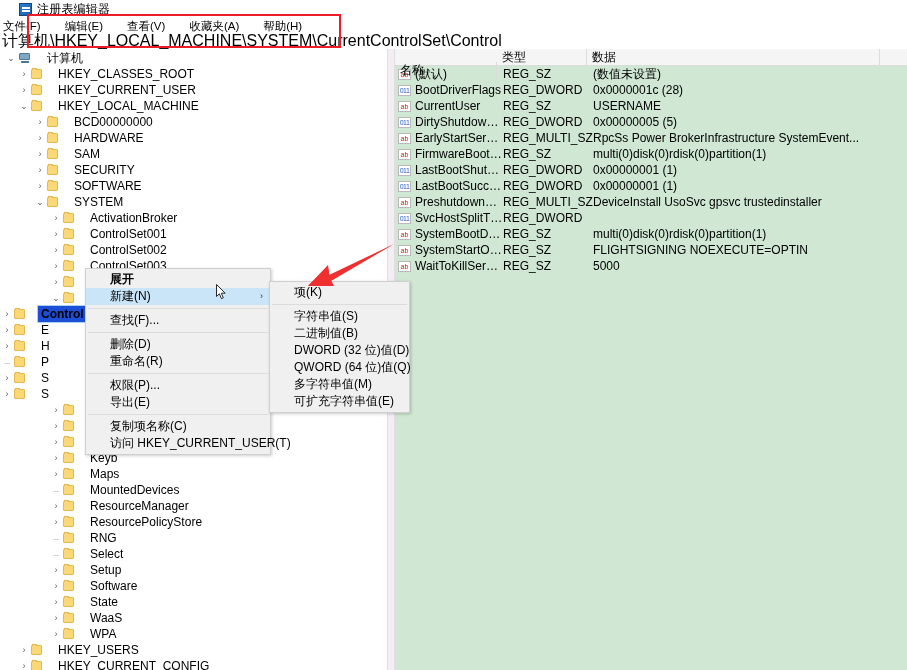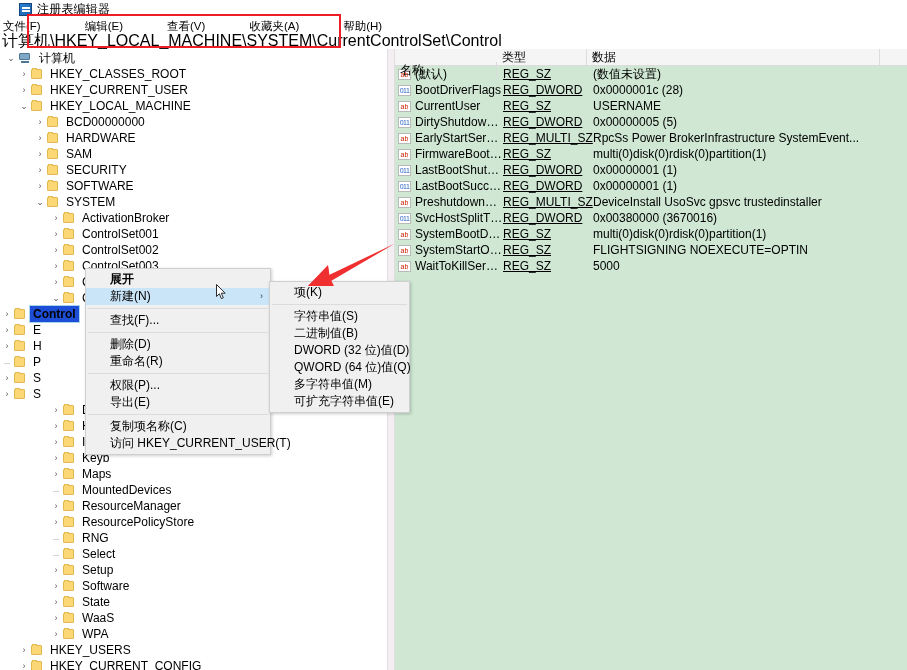--- a/index.html
+++ b/index.html
@@ -38,21 +38,21 @@
   .title-text { font-size: 12px; color: #000; letter-spacing: 0.2px; }
 
   
   .menubar {
     position: absolute; left: 0; top: 18px; width: 907px; height: 16px;
     display: flex; align-items: center;
     background: #ffffff;
     font-size: 11.5px;
   }
   .menu-item {
-    padding: 0 22px; height: 15px; line-height: 15px;
+    padding: 0 12px; height: 15px; line-height: 15px;
     white-space: nowrap; cursor: default;
   }
   .menu-item:first-child { padding-left: 3px; }
 
   
   .addressbar {
     position: absolute; left: 0; top: 34px; width: 907px; height: 15px;
     background: #ffffff;
     display: flex; align-items: center;
     font-size: 16px;
@@ -133,21 +133,21 @@
   .pc-icon::before {
     content: ""; position: absolute; left: 1px; top: 0;
     width: 11px; height: 7px;
     background: #7fa8c4; border: 1px solid #4e7795;
     box-sizing: border-box; border-radius: 1px;
   }
   .pc-icon::after {
     content: ""; position: absolute; left: 3px; top: 8px;
     width: 8px; height: 2px; background: #4e7795;
   }
-  .tlabel { padding: 0 3px; }
+  .tlabel { padding: 0 3px; margin-left: 8px; }
 
   
   .lv0 { padding-left: 4px; }
   .lv1 { padding-left: 17px; }
   .lv2 { padding-left: 33px; }
   .lv3 { padding-left: 49px; }
 
   
   .list-header {
     height: 17px; width: 512px;
@@ -182,21 +182,21 @@
     border: 1px solid #b9b9b9;
     box-sizing: border-box;
     font-size: 7px; line-height: 9px;
     text-align: center;
     font-family: "Liberation Sans", sans-serif;
     overflow: hidden;
   }
   .vicon.sz  { color: #cc2200; }
   .vicon.dw  { color: #2b5fc4; letter-spacing: -0.5px; }
   .c-name { width: 88px; overflow: hidden; text-overflow: ellipsis; }
-  .c-type { width: 90px; overflow: hidden; text-decoration: underline; }
+  .c-type { width: 90px; overflow: hidden; }
   .c-data { width: 300px; overflow: hidden; }
 
   
   .ctx {
     position: absolute;
     background: #f0f0f0;
     border: 1px solid #cfcfcf;
     box-shadow: 1px 1px 3px rgba(0,0,0,0.20);
     font-size: 12px;
     padding: 2px 0;
@@ -520,21 +520,20 @@
         <div class="lrow">
           <span class="vicon sz">ab</span>
           <span class="c-name">PreshutdownOr...</span>
           <span class="c-type">REG_MULTI_SZ</span>
           <span class="c-data">DeviceInstall UsoSvc gpsvc trustedinstaller</span>
         </div>
         <div class="lrow">
           <span class="vicon dw">011</span>
           <span class="c-name">SvcHostSplitThr...</span>
           <span class="c-type">REG_DWORD</span>
-          <span class="c-data">0x00380000 (3670016)</span>
         </div>
         <div class="lrow">
           <span class="vicon sz">ab</span>
           <span class="c-name">SystemBootDev...</span>
           <span class="c-type">REG_SZ</span>
           <span class="c-data">multi(0)disk(0)rdisk(0)partition(1)</span>
         </div>
         <div class="lrow">
           <span class="vicon sz">ab</span>
           <span class="c-name">SystemStartOpt...</span>

